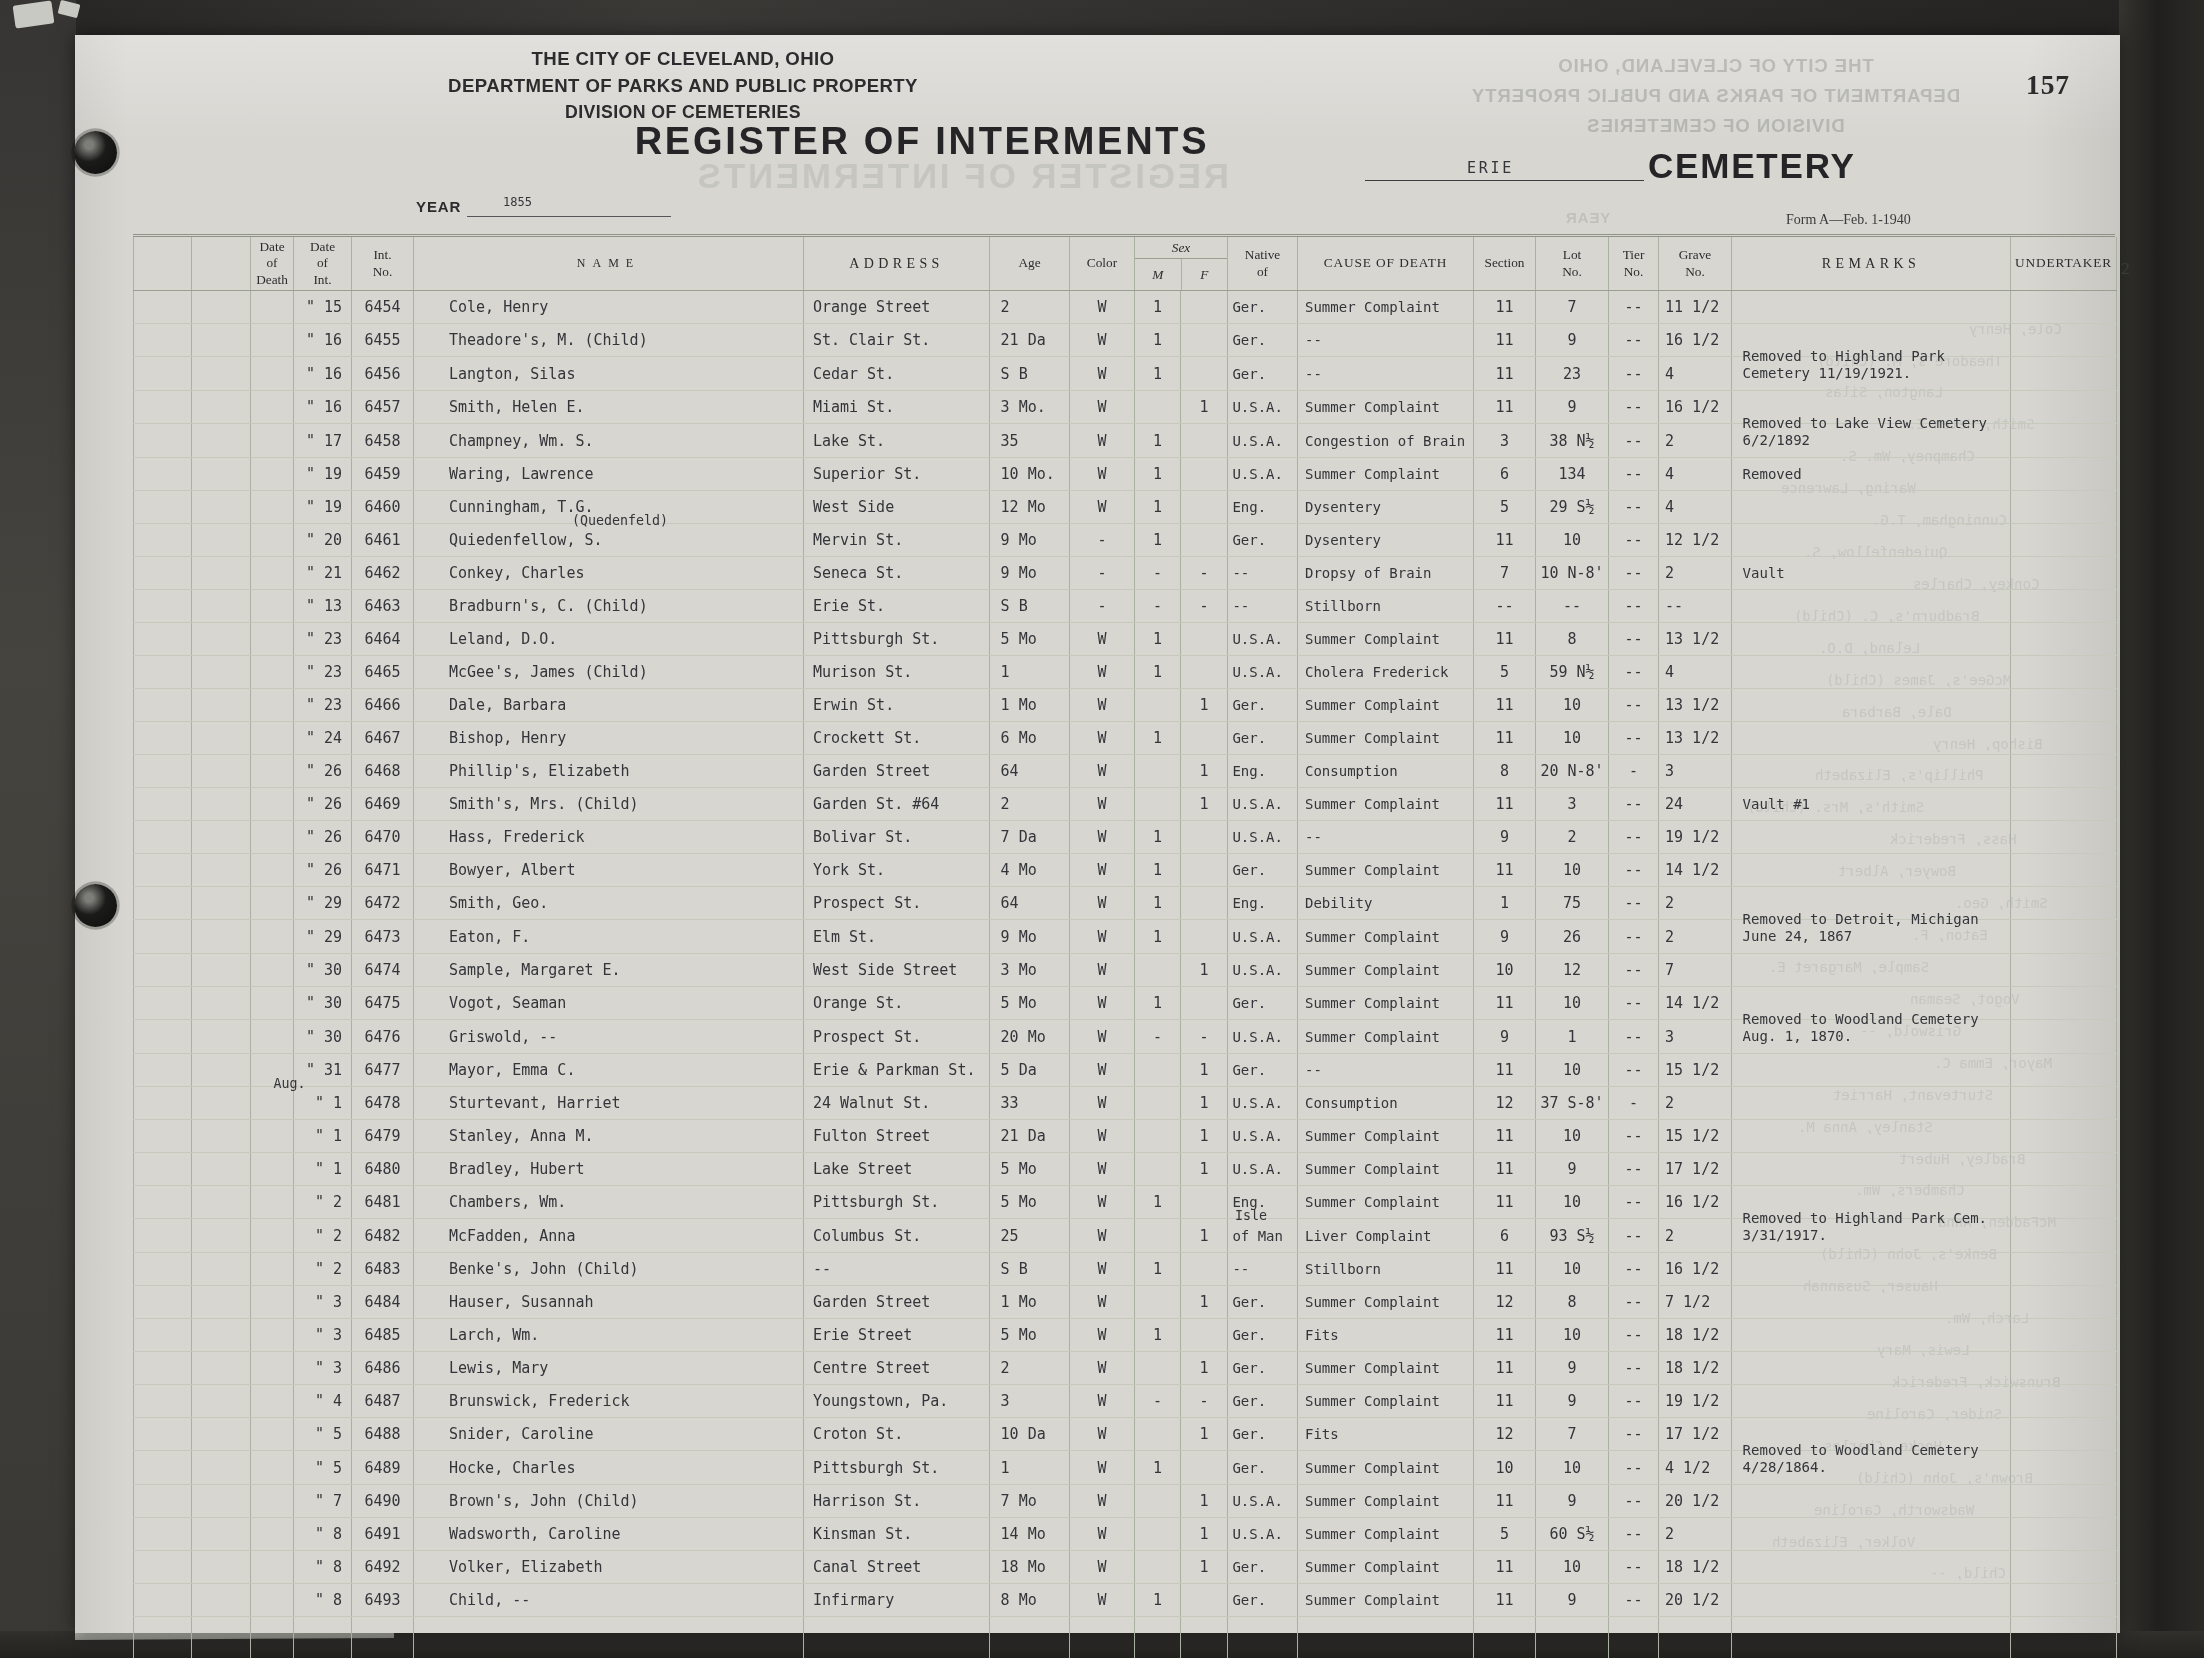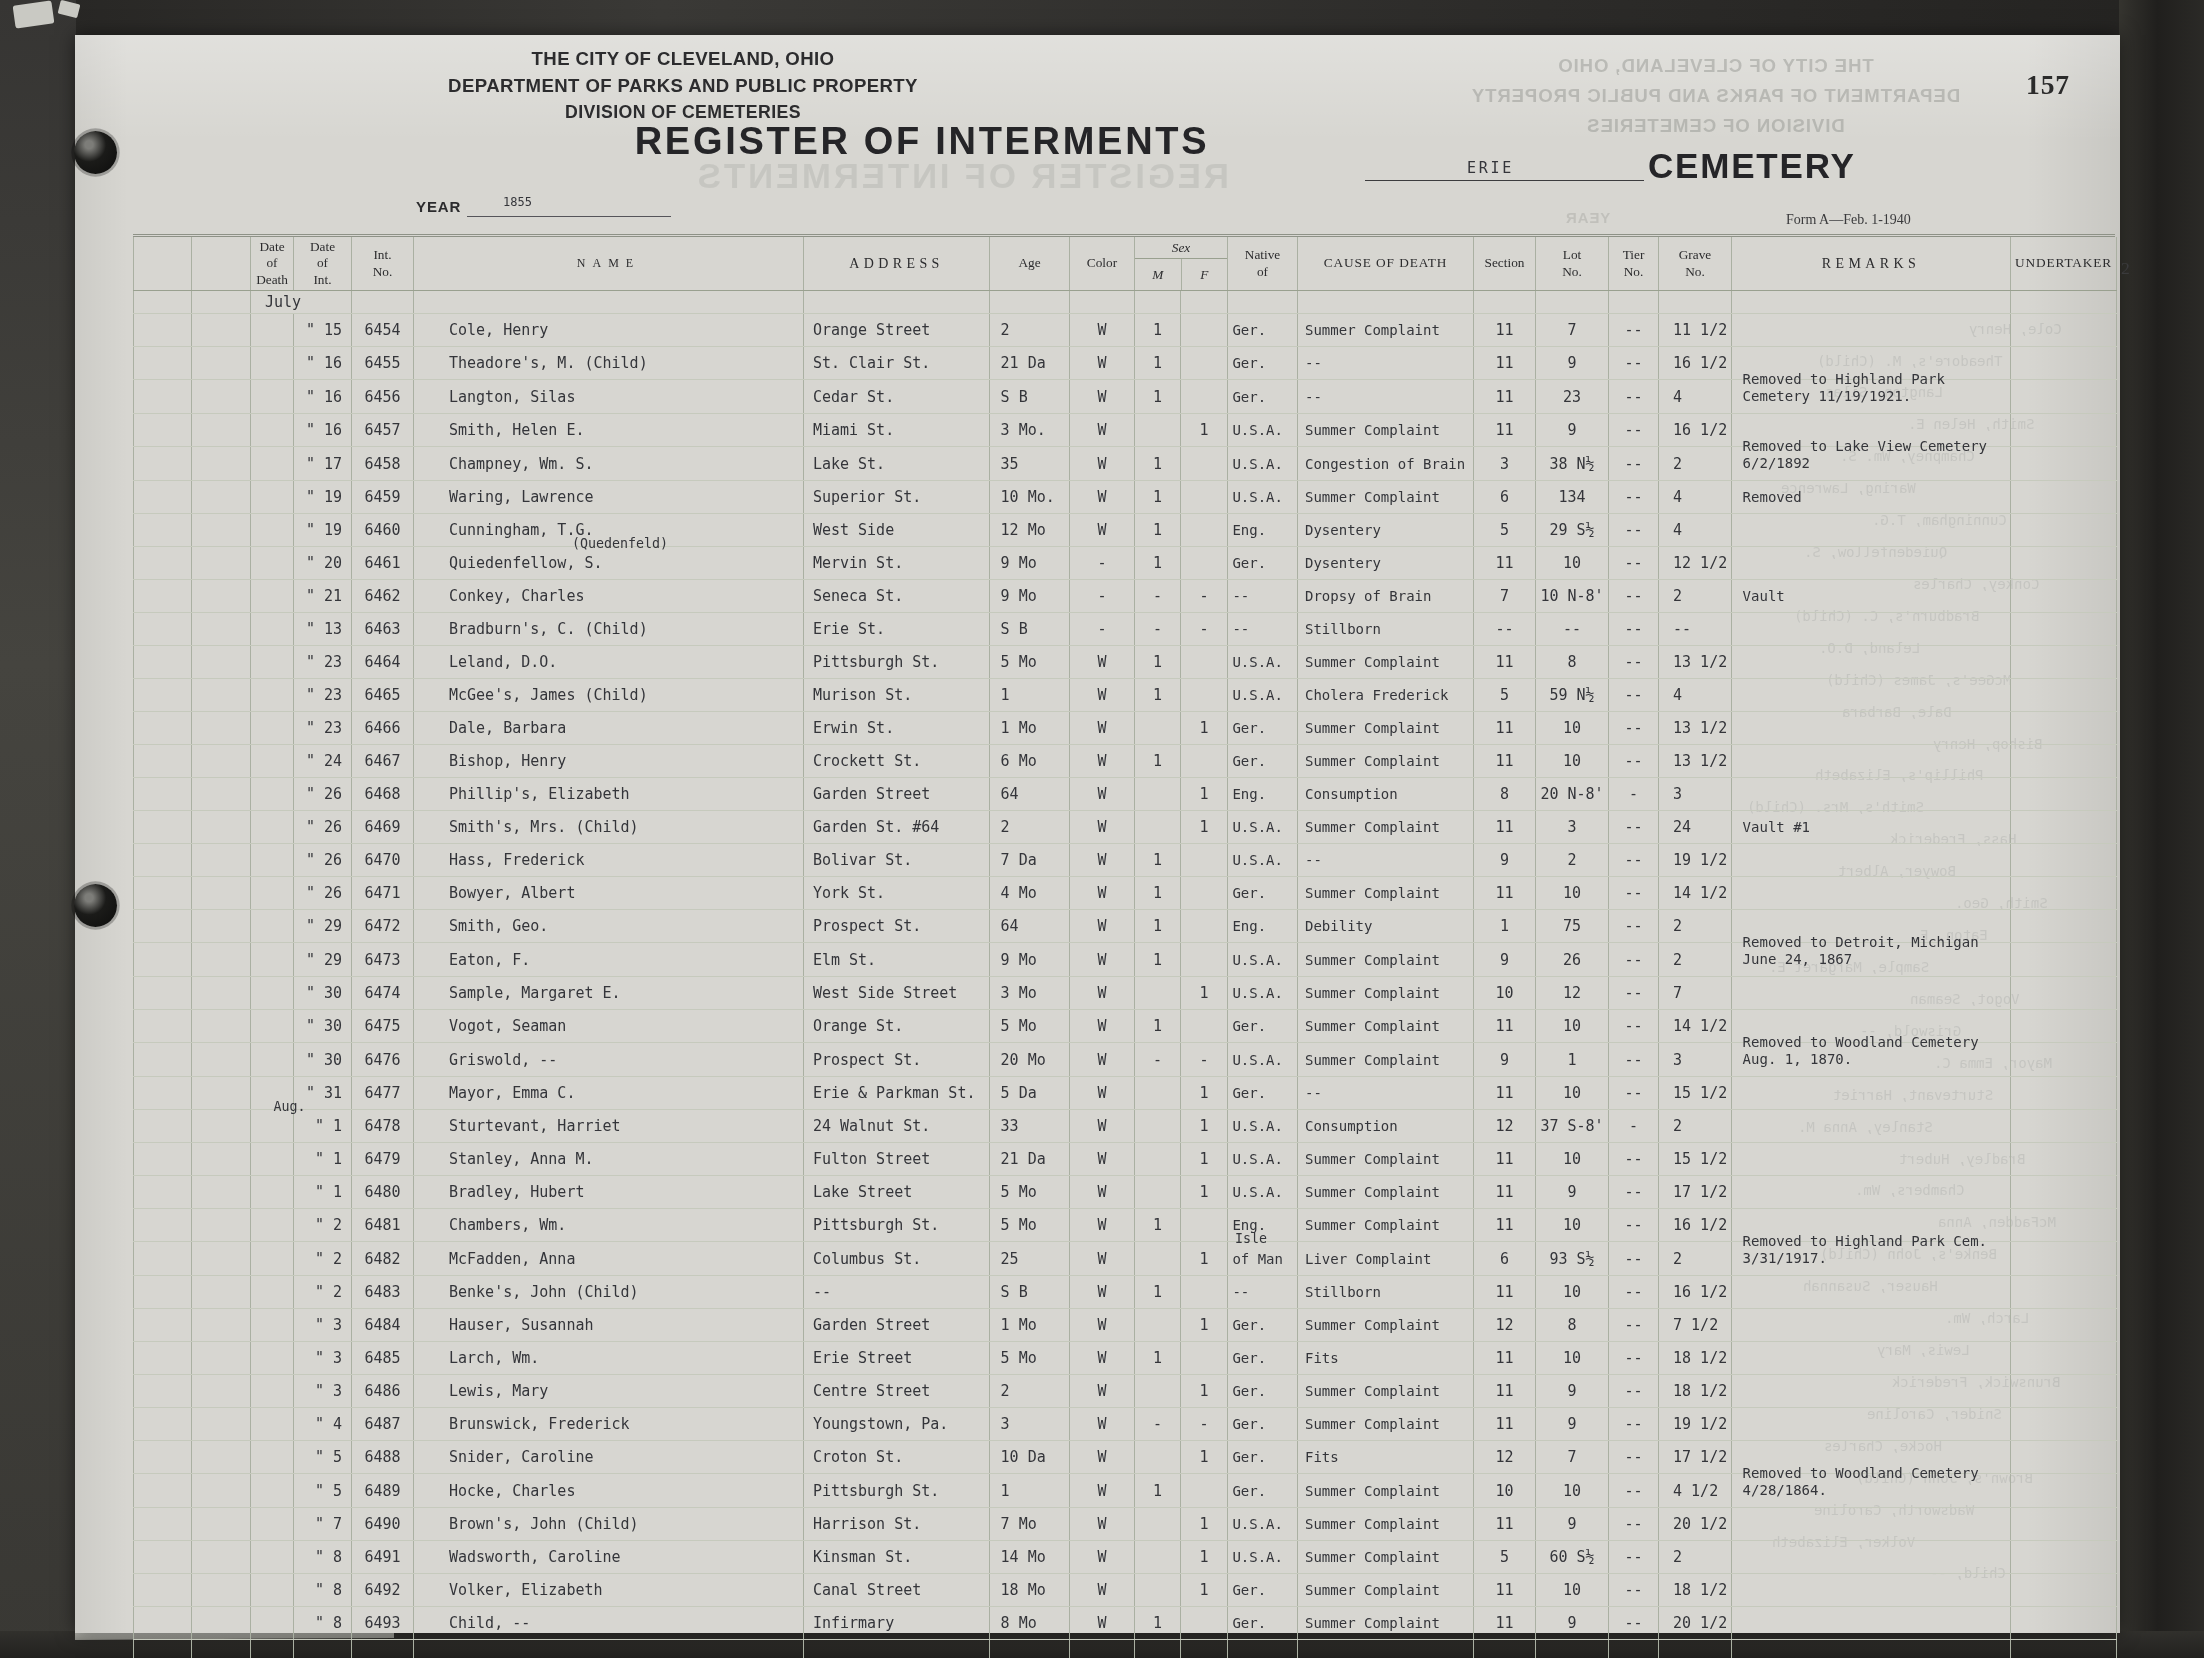--- a/index.html
+++ b/index.html
@@ -87,21 +87,21 @@
   tr.month-row td{height:22px;border-bottom:0.9px solid var(--hline);}
   .c-month{padding-left:14px;text-align:left;}
   .c-di{text-align:right;padding-right:8.9px;white-space:pre;}
   .c-no{padding-left:12.4px;}
   .c-name{padding-left:35px;}
   .c-addr{padding-left:8.9px;}
   .c-age{padding-left:10.6px;}
   .c-color,.c-m,.c-f,.c-sec,.c-lot,.c-tier{text-align:center;}
   .c-native{padding-left:4.4px;font-size:14px;}
   .c-cause{padding-left:7px;font-size:14px;}
-  .c-grave{padding-left:14px;}
+  .c-grave{padding-left:6px;}
   .c-rem{padding-left:10.6px;font-size:14px;line-height:1.18;}
   .c-rem.up > .rem-block{position:relative;top:-8.9px;}
   .above-tag{position:absolute;top:-11.5px;font-size:13.3px;color:var(--ink);white-space:nowrap;}
   .month-tag{left:3.5px;margin-left:19px;}
   .name-above{left:158px;}
   .native-above{left:7px;}
   tr.filler td{height:43px;border-bottom:none;}
 </style>
 </head>
 <body>
@@ -257,40 +257,20 @@
           </td>
           <td>
             <div>Grave</div>
               <div>No.</div>
           </td>
           <td class="ls-rem">REMARKS</td>
           <td class="caps">UNDERTAKER</td>
         </tr>
       </thead>
       <tbody>
-        <tr class="month-row">
-          <td></td>
-            <td></td>
-          <td class="c-month" colspan="2">July</td>
-          <td></td>
-            <td></td>
-            <td></td>
-          <td></td>
-            <td></td>
-            <td></td>
-          <td></td>
-            <td></td>
-            <td></td>
-          <td></td>
-            <td></td>
-            <td></td>
-          <td></td>
-            <td></td>
-            <td></td>
-        </tr>
       <tr>
       <td></td>
       <td></td>
       <td>
               <span class="above-tag month-tag"></span>
             </td>
       <td class="c-di">" 15</td>
       <td class="c-no">6454</td>
       <td class="c-name"><span class="above-tag name-above"></span><span>Cole, Henry</span></td>
       <td class="c-addr">Orange Street</td>

